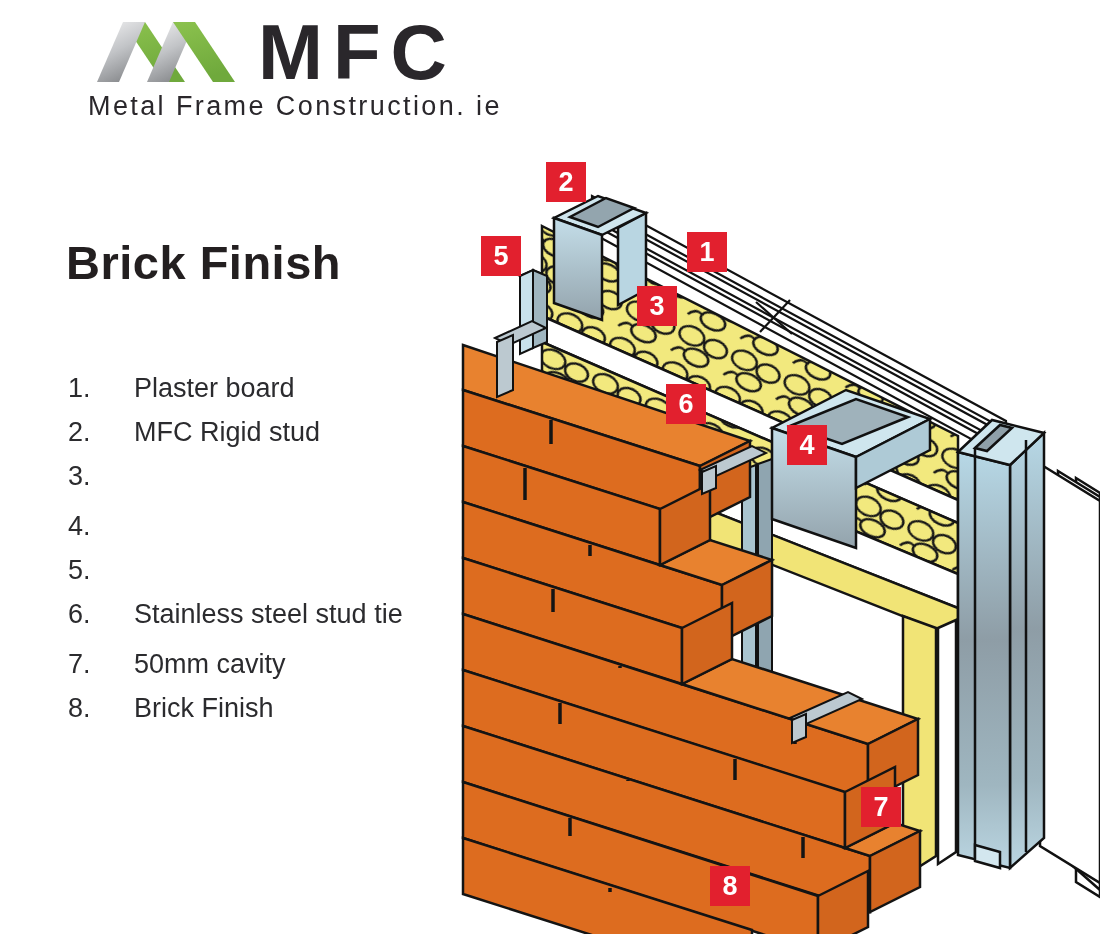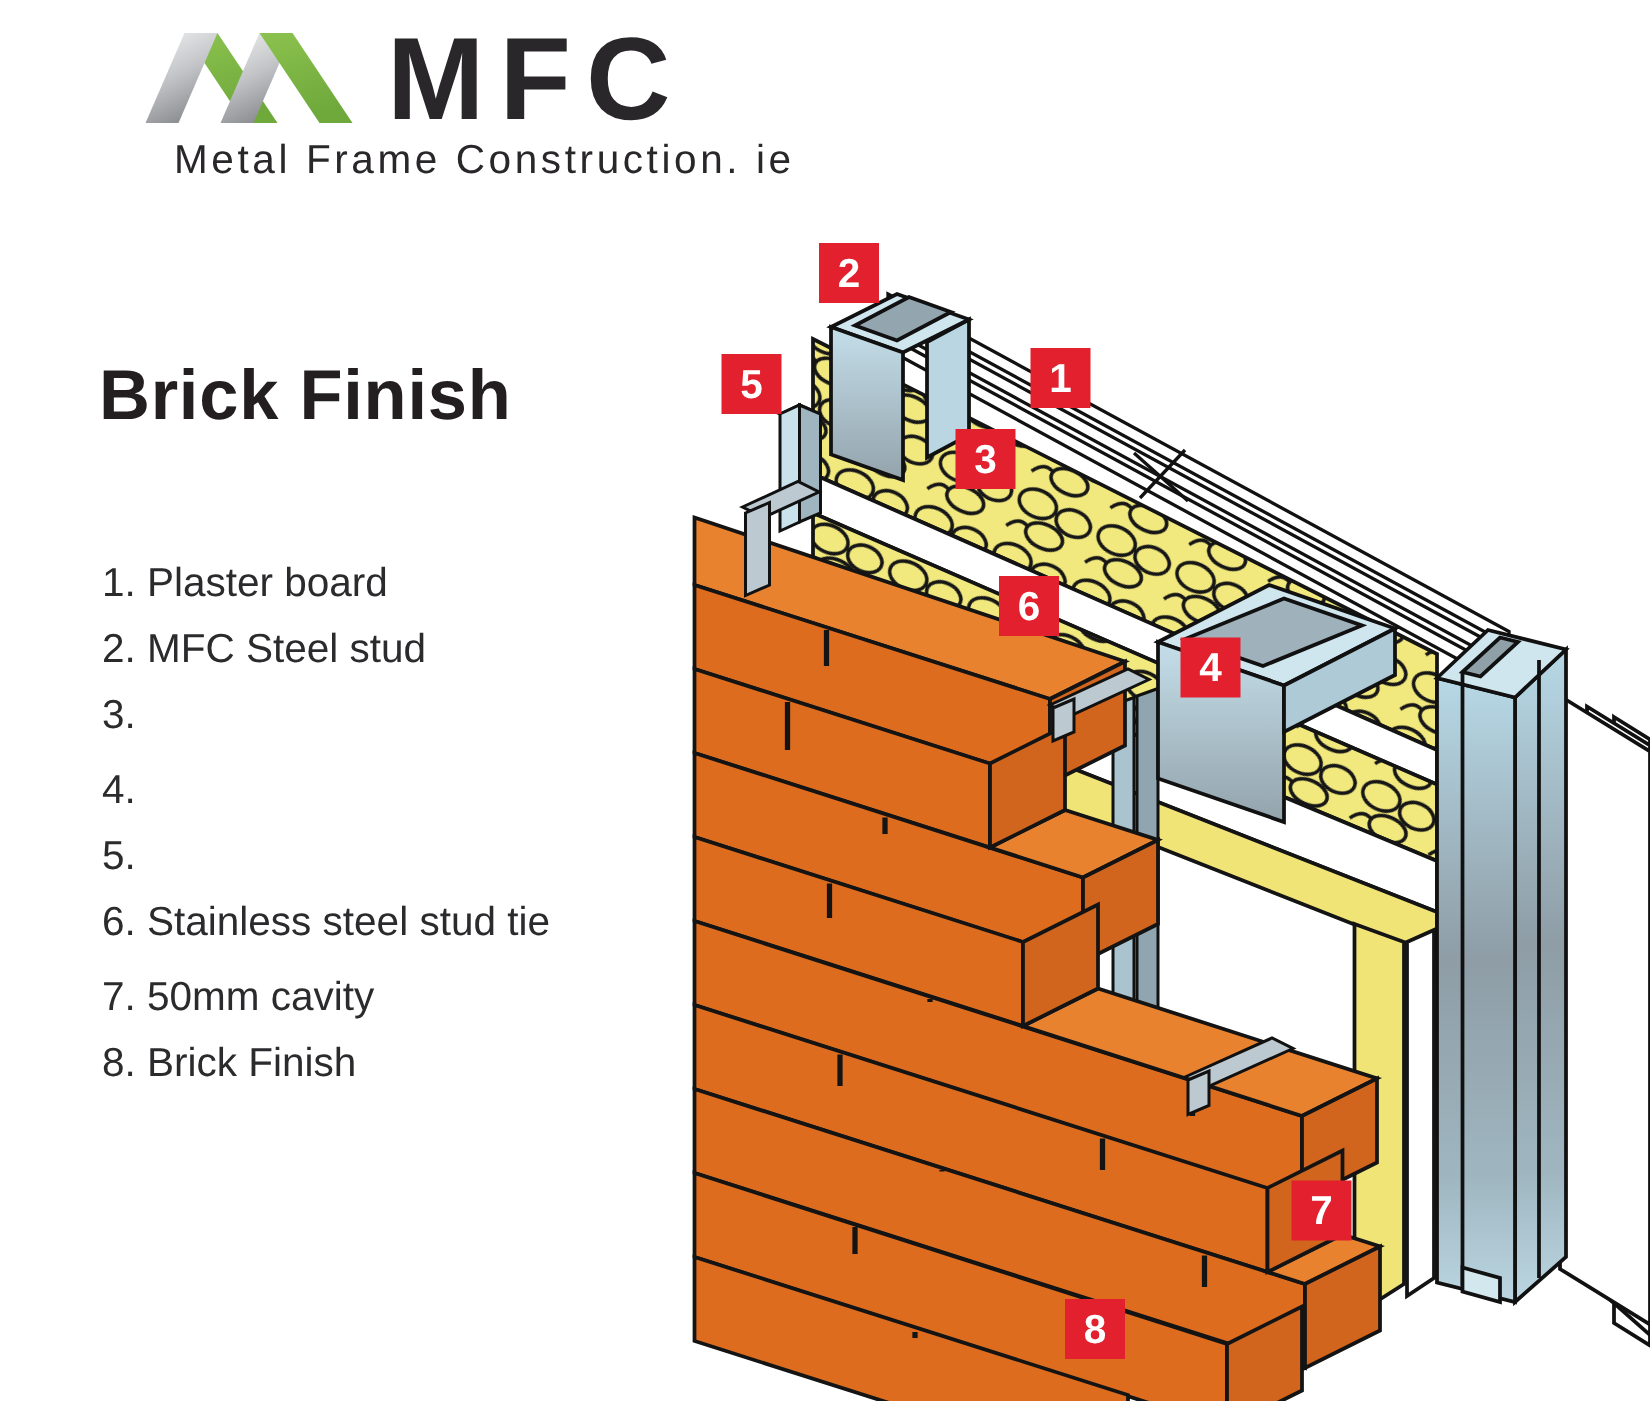--- a/index.html
+++ b/index.html
@@ -9,32 +9,32 @@
     overflow:hidden;
   }
   
   .logo-mark{position:absolute;left:95px;top:14px;width:150px;height:72px;}
   .logo-brand{
     position:absolute;left:258px;top:16px;font-size:78px;line-height:72px;
     font-weight:bold;letter-spacing:10px;color:#2a272b;
   }
   .logo-tagline{
     position:absolute;left:88px;top:90px;width:470px;font-size:27px;line-height:32px;
-    font-weight:normal;letter-spacing:2.4px;color:#2a272b;white-space:nowrap;margin-left:28px;
+    font-weight:normal;letter-spacing:2.4px;color:#2a272b;white-space:nowrap;
   }
   
   .page-title{
     position:absolute;left:66px;top:236px;font-size:47px;line-height:54px;
     font-weight:bold;color:#231f20;letter-spacing:0.5px;
   }
   
   .legend{position:absolute;left:68px;top:372px;width:345px;}
   .legend-item{display:flex;margin-bottom:11px;font-size:27px;line-height:33px;color:#2b2b2e;}
   .legend-item .num{flex:0 0 30px;}
-  .legend-item .txt{white-space:pre-line;}
+  .legend-item .txt{white-space:pre-line;margin-left:36px;}
   .legend-item.gap-before{margin-top:17px;}
   
   .diagram{position:absolute;left:440px;top:130px;width:660px;height:804px;}
   .dlabel{
     position:absolute;width:40px;height:40px;background:#e2202e;color:#ffffff;
     font-size:27px;line-height:40px;font-weight:bold;text-align:center;
   }
   .dl-1{left:687px;top:232px;}  .dl-2{left:546px;top:162px;}
   .dl-3{left:637px;top:286px;}  .dl-4{left:787px;top:425px;}
   .dl-5{left:481px;top:236px;}  .dl-6{left:666px;top:384px;}
@@ -67,21 +67,21 @@
 
 <div class="page-title">Brick Finish</div>
 
 <div class="legend">
   <div class="legend-item">
       <span class="num">1.</span>
       <span class="txt">Plaster board</span>
     </div>
   <div class="legend-item">
       <span class="num">2.</span>
-      <span class="txt">MFC Steel stud</span>
+      <span class="txt">MFC Rigid stud</span>
     </div>
   <div class="legend-item">
       <span class="num">3.</span>
     </div>
   <div class="legend-item gap-before">
       <span class="num">4.</span>
     </div>
   <div class="legend-item">
       <span class="num">5.</span>
     </div>

